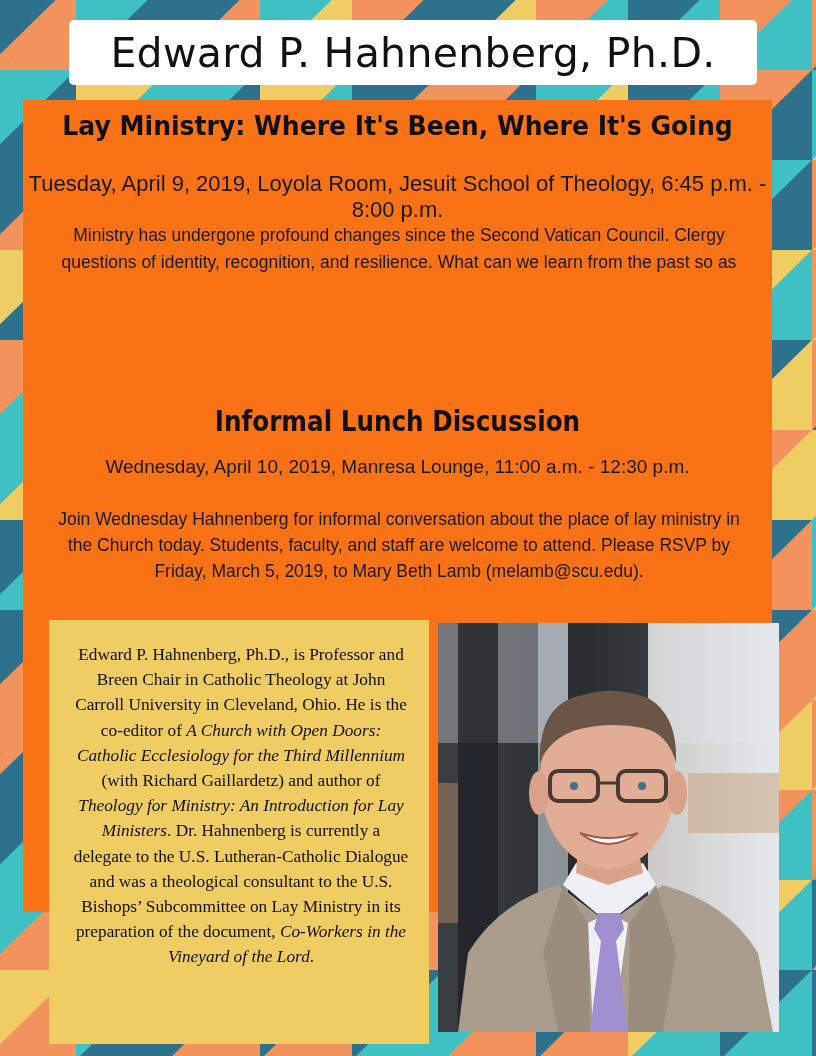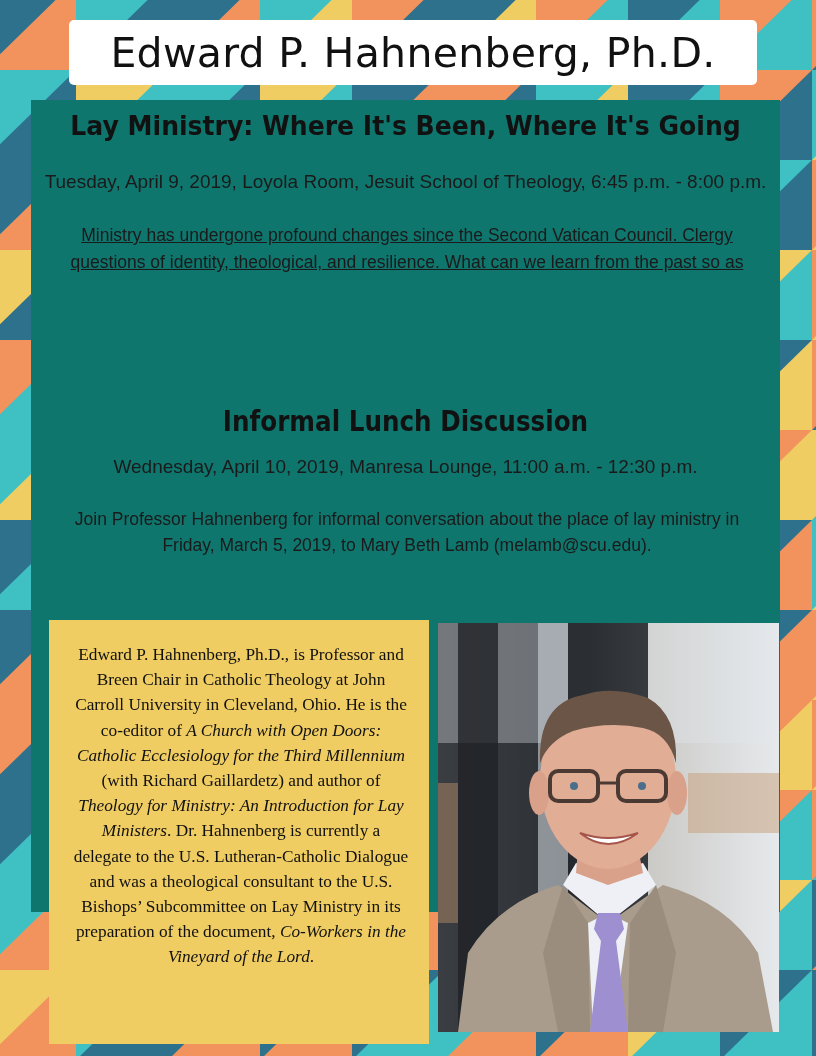--- a/index.html
+++ b/index.html
@@ -1,25 +1,25 @@
 <!DOCTYPE html>
 <html><head>
 <meta charset="utf-8">
 <style>
   html,body{margin:0;padding:0;}
   body{width:816px;height:1056px;position:relative;overflow:hidden;background:#F2935E;font-family:"Liberation Sans",sans-serif;}
   #bg{position:absolute;left:0;top:0;width:816px;height:1056px;}
   .title-box{position:absolute;left:69px;top:20px;width:688px;height:65px;background:#fff;border-radius:5px;display:flex;align-items:center;justify-content:center;}
   .title-box h1{margin:0;font-family:"DejaVu Sans",sans-serif;font-weight:normal;font-size:41px;color:#111;letter-spacing:0.3px;}
-  .panel{position:absolute;left:31px;top:100px;width:749px;height:812px;background:#0f766e;}
+  .panel{position:absolute;left:23px;top:100px;width:749px;height:812px;background:#f97316;}
   .talk-title{position:absolute;left:0;top:10px;width:749px;text-align:center;margin:0;font-family:"DejaVu Sans",sans-serif;font-weight:bold;font-size:27px;color:#111;transform:scaleX(0.93);}
-  .line{position:absolute;left:0;width:749px;text-align:center;color:#1a1a1a;font-size:19px;}
+  .line{position:absolute;left:0;width:749px;text-align:center;color:#1a1a1a;font-size:22px;}
   .talk-when{top:71px;}
   .para{position:absolute;left:6px;width:740px;text-align:center;color:#1a1a1a;font-size:17.5px;line-height:27.2px;margin:0;}
-  .desc{top:122px;text-decoration:underline;}
+  .desc{top:122px;}
   .lunch-title{position:absolute;left:0;top:305px;width:749px;text-align:center;margin:0;font-family:"DejaVu Sans",sans-serif;font-weight:bold;font-size:28px;color:#111;transform:scaleX(0.88);}
   .lunch-when{top:356px;font-size:19px;}
   .lunch-desc{top:406px;line-height:26px;}
   .bio{position:absolute;left:49px;top:620px;width:380px;height:424px;background:#F0CD62;}
   .bio p{margin:22px 20px 0 24px;font-family:"Liberation Serif",serif;font-size:17.3px;line-height:25.2px;text-align:center;color:#111;}
   .bio em{font-style:italic;}
   .photo{position:absolute;left:438px;top:623px;width:341px;height:409px;overflow:hidden;background:#d9dde0;}
 </style>
 </head>
 <body>
@@ -269,26 +269,27 @@
 
 <div class="title-box">
   <h1>Edward P. Hahnenberg, Ph.D.</h1>
 </div>
 
 <div class="panel">
   <h2 class="talk-title">Lay Ministry: Where It's Been, Where It's Going</h2>
   <div class="line talk-when">Tuesday, April 9, 2019, Loyola Room, Jesuit School of Theology, 6:45 p.m. - 8:00 p.m.</div>
   <div class="para desc">
     <div>Ministry has undergone profound changes since the Second Vatican Council. Clergy</div>
-    <div>questions of identity, theological, and resilience. What can we learn from the past so as</div>
+    <div>questions of identity, recognition, and resilience. What can we learn from the past so as</div>
   </div>
   <h2 class="lunch-title">Informal Lunch Discussion</h2>
   <div class="line lunch-when">Wednesday, April 10, 2019, Manresa Lounge, 11:00 a.m. - 12:30 p.m.</div>
   <div class="para lunch-desc">
-    <div>Join Professor Hahnenberg for informal conversation about the place of lay ministry in</div>
+    <div>Join Wednesday Hahnenberg for informal conversation about the place of lay ministry in</div>
+    <div>the Church today. Students, faculty, and staff are welcome to attend. Please RSVP by</div>
     <div>Friday, March 5, 2019, to Mary Beth Lamb (melamb@scu.edu).</div>
   </div>
 </div>
 
 <div class="bio">
   <p>
     <span>Edward P. Hahnenberg, Ph.D., is Professor and Breen Chair in Catholic Theology at John Carroll University in Cleveland, Ohio. He is the co-editor of  </span><em>A Church with Open Doors: Catholic Ecclesiology for the Third Millennium</em><span> (with Richard Gaillardetz) and author of </span><em>Theology for Ministry: An Introduction for Lay Ministers</em><span>. Dr. Hahnenberg is currently a delegate to the U.S. Lutheran-Catholic Dialogue and was a theological consultant to the U.S. Bishops’ Subcommittee on Lay Ministry in its preparation of the document, </span><em>Co-Workers in the Vineyard of the Lord</em><span>.</span>
   </p>
 </div>
 

